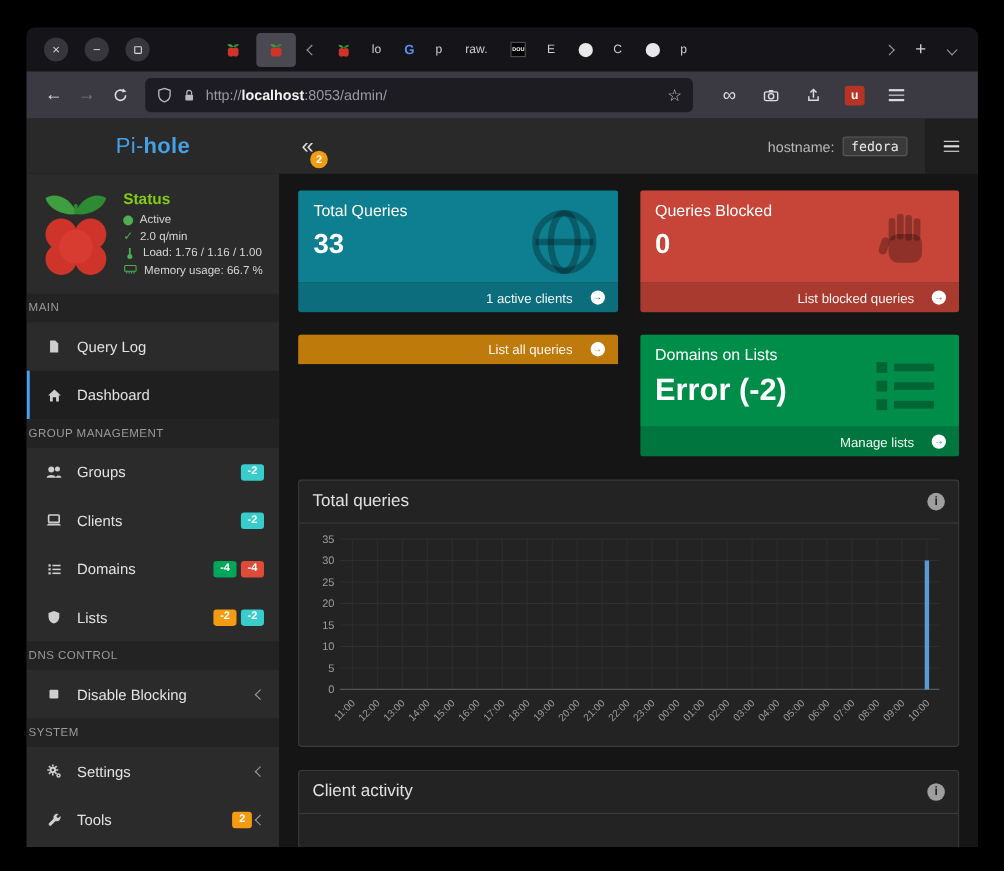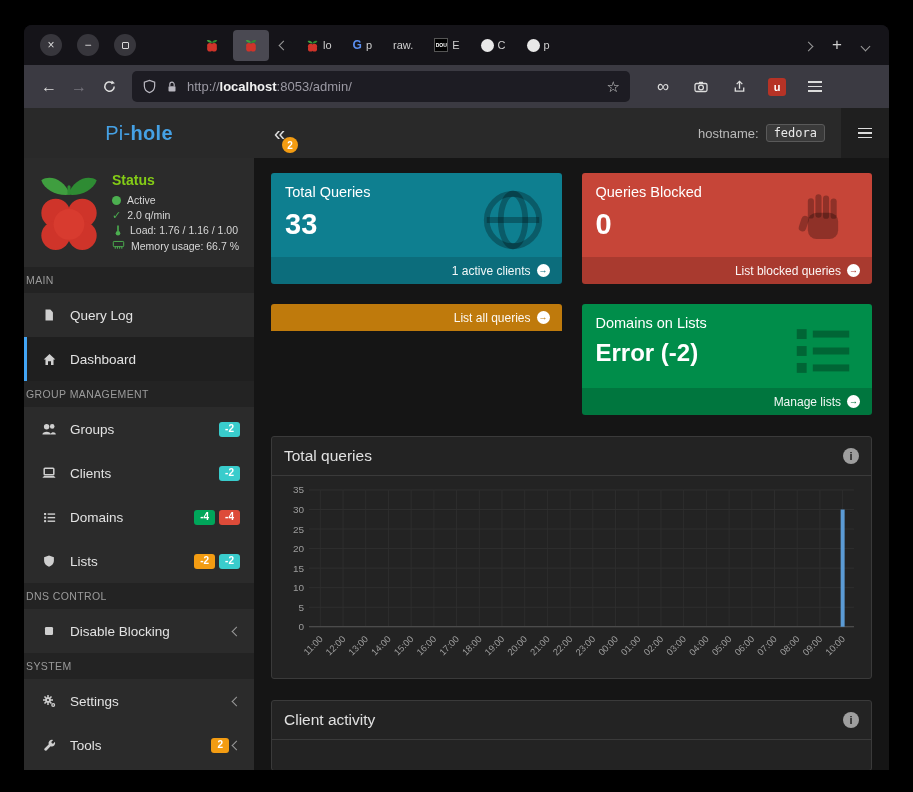--- a/index.html
+++ b/index.html
@@ -8,21 +8,21 @@
   .window { position:absolute; left:24px; top:25px; width:865px; height:745px;
             background:#151419; border-radius:8px 8px 0 0; overflow:hidden; }
 
   
   .tabbar { height:40px; background:#151419; display:flex; align-items:center; padding:0 10px; }
   .winctl { display:flex; gap:15px; margin:0 10px 0 6px; }
   .winbtn { width:22px; height:22px; border-radius:50%; background:#37363c; color:#d9d9d9;
             font-size:12px; display:flex; align-items:center; justify-content:center; cursor:default; }
   .winbtn .sq { width:7px; height:7px; border:1.5px solid #d9d9d9; border-radius:1px; }
   .tabs { display:flex; align-items:center; margin-left:48px; gap:3px; height:100%; }
-  .tab { height:31px; border-radius:4px; display:flex; align-items:center; gap:4px;
+  .tab { height:31px; border-radius:4px; display:flex; align-items:center; gap:19px;
          padding:0 9px; color:#cfcfcf; font-size:11px; white-space:nowrap; overflow:hidden; max-width:76px; }
   .tab.pinned { padding:0 11px; }
   .tab.active { background:#4a4952; }
   .tab-label { overflow:hidden; text-overflow:clip; }
   .chev { display:inline-block; width:7px; height:7px;
           border-right:1.8px solid #9a9a9a; border-bottom:1.8px solid #9a9a9a; }
   .chev.left { transform:rotate(135deg); }
   .chev.right { transform:rotate(-45deg); }
   .chev.down { transform:rotate(45deg); }
   .tabnav { margin-left:auto; display:flex; align-items:center; gap:20px; padding-right:10px; color:#cfcfcf; }
@@ -85,23 +85,23 @@
   .badge.green { background:#00a65a; }
   .badge.red { background:#dd4b39; }
   .badge.orange { background:#f39c12; }
 
   
   .content { flex:1; padding:15px 17px; background:#151515; overflow:hidden; }
   .cards-row { display:flex; gap:20px; margin-bottom:20px; }
   .card { flex:1; border-radius:3px; overflow:hidden; color:#fff; }
   .card-body { position:relative; height:84px; padding:11px 14px; }
   .card-title { font-size:14.5px; }
-  .card-value { font-size:29px; font-weight:700; margin-top:8px; }
+  .card-value { font-size:25px; font-weight:700; margin-top:8px; }
   .card-ghost { position:absolute; right:14px; top:12px; width:70px; height:70px; }
-  .card-footer { height:27px; display:flex; align-items:center; justify-content:flex-end; gap:6px;
+  .card-footer { height:27px; display:flex; align-items:center; justify-content:flex-end; gap:16px;
                  padding:0 12px; font-size:12px; color:rgba(255,255,255,0.95); }
   .arrow-circle { width:13px; height:13px; border-radius:50%; background:#fff;
                   display:inline-flex; align-items:center; justify-content:center;
                   font-size:9px; font-weight:700; line-height:1; }
   .card-info  .card-body { background:#0e7f90; }
   .card-info  .card-footer { background:#0c6d7c; }
   .card-info  .arrow-circle { color:#0c6d7c; }
   .card-danger .card-body { background:#c64538; }
   .card-danger .card-footer { background:#a93a2f; }
   .card-danger .arrow-circle { color:#a93a2f; }
@@ -506,21 +506,21 @@
           <div class="cards-row">
             <div class="card card-warning">
               <div class="card-footer">
                 <span>List all queries</span>
                 <span class="arrow-circle">→</span>
               </div>
             </div>
             <div class="card card-success">
               <div class="card-body">
                 <div class="card-title">Domains on Lists</div>
-                <div class="card-value" style="font-size:24px;">Error (-2)</div>
+                <div class="card-value" style="font-size:28px;">Error (-2)</div>
                 <svg class="card-ghost" viewBox="0 0 24 24">
                     <g fill="rgba(0,0,0,0.28)">
                       <rect x="3" y="4.5" width="3.4" height="3.4"></rect>
                       <rect x="8.5" y="5" width="12.5" height="2.4"></rect>
                       <rect x="3" y="10.3" width="3.4" height="3.4"></rect>
                       <rect x="8.5" y="10.8" width="12.5" height="2.4"></rect>
                       <rect x="3" y="16.1" width="3.4" height="3.4"></rect>
                       <rect x="8.5" y="16.6" width="12.5" height="2.4"></rect>
                     </g>
                   </svg>

